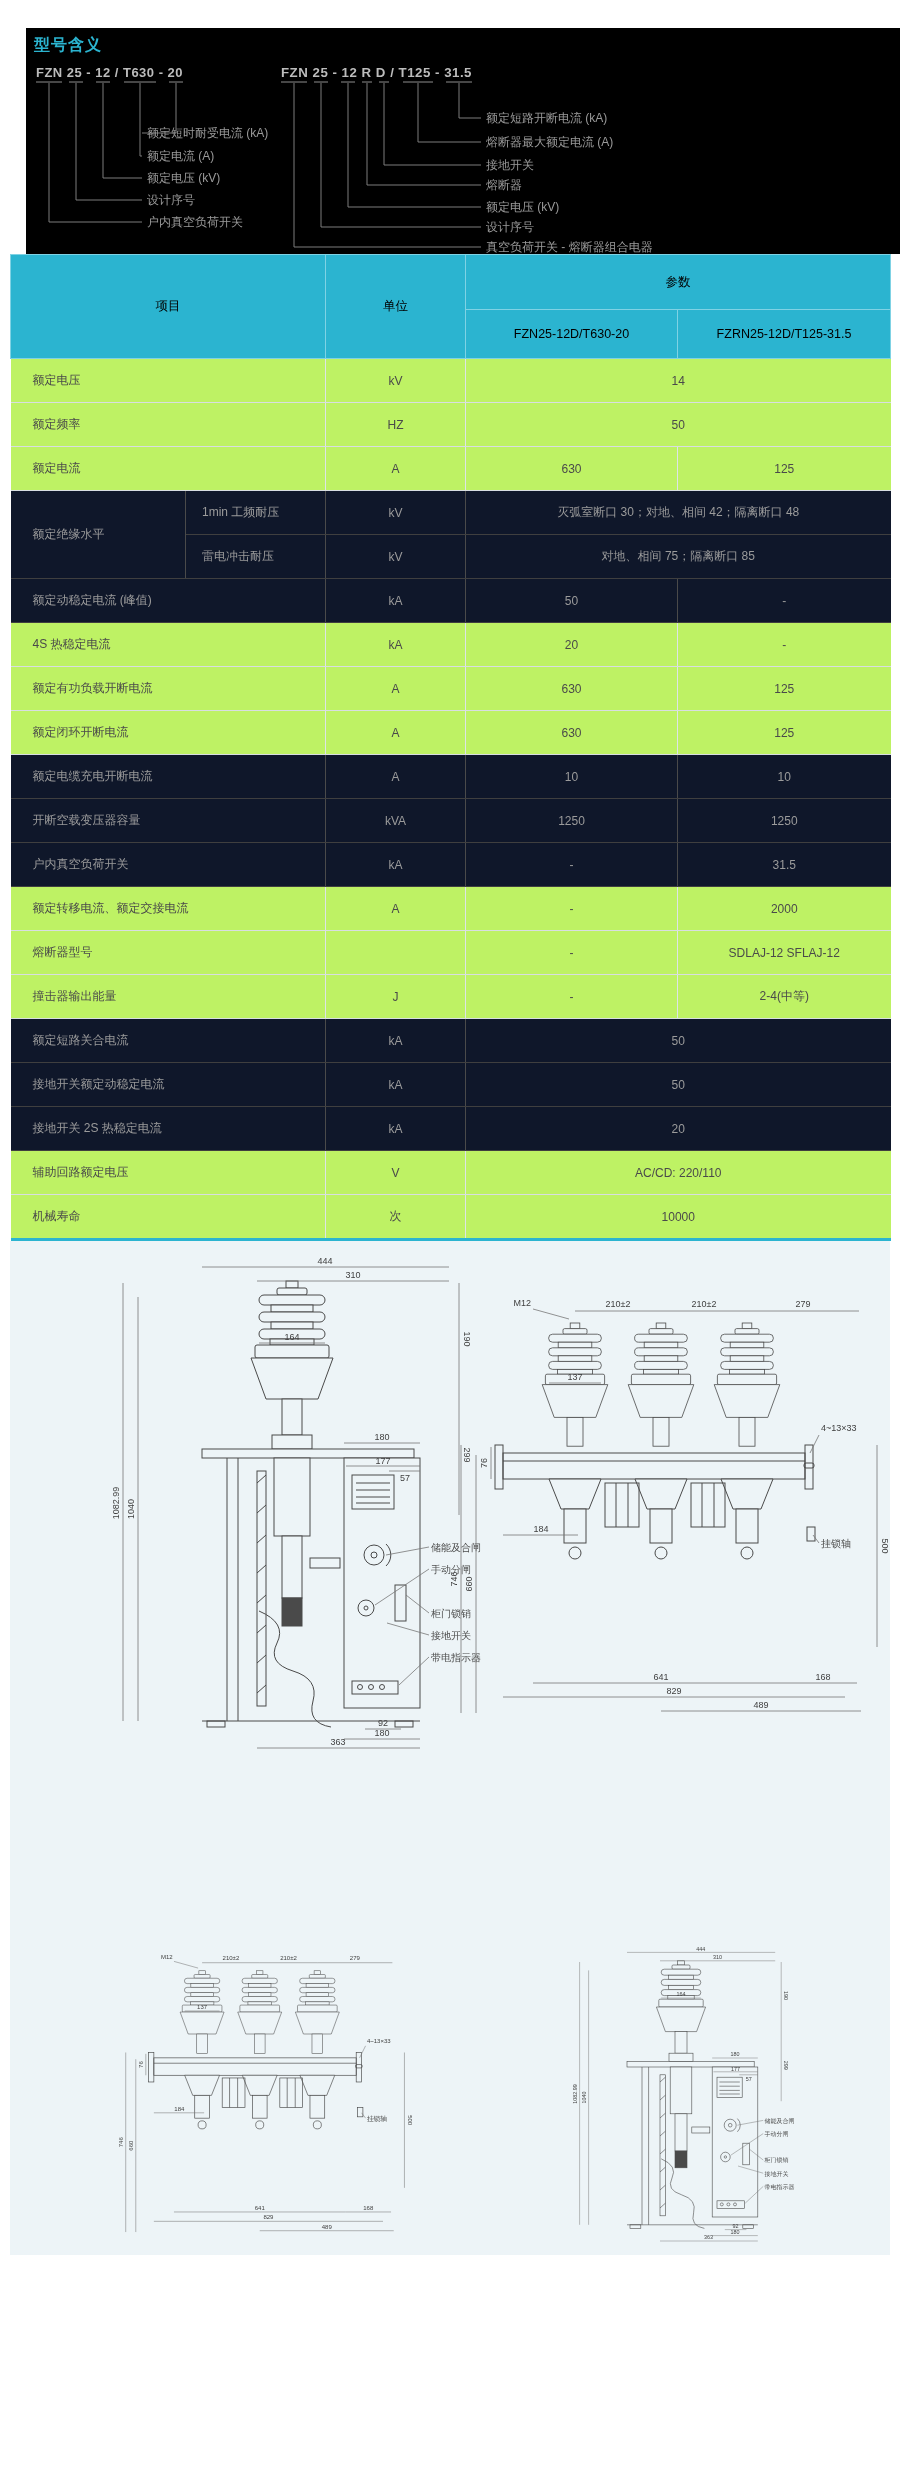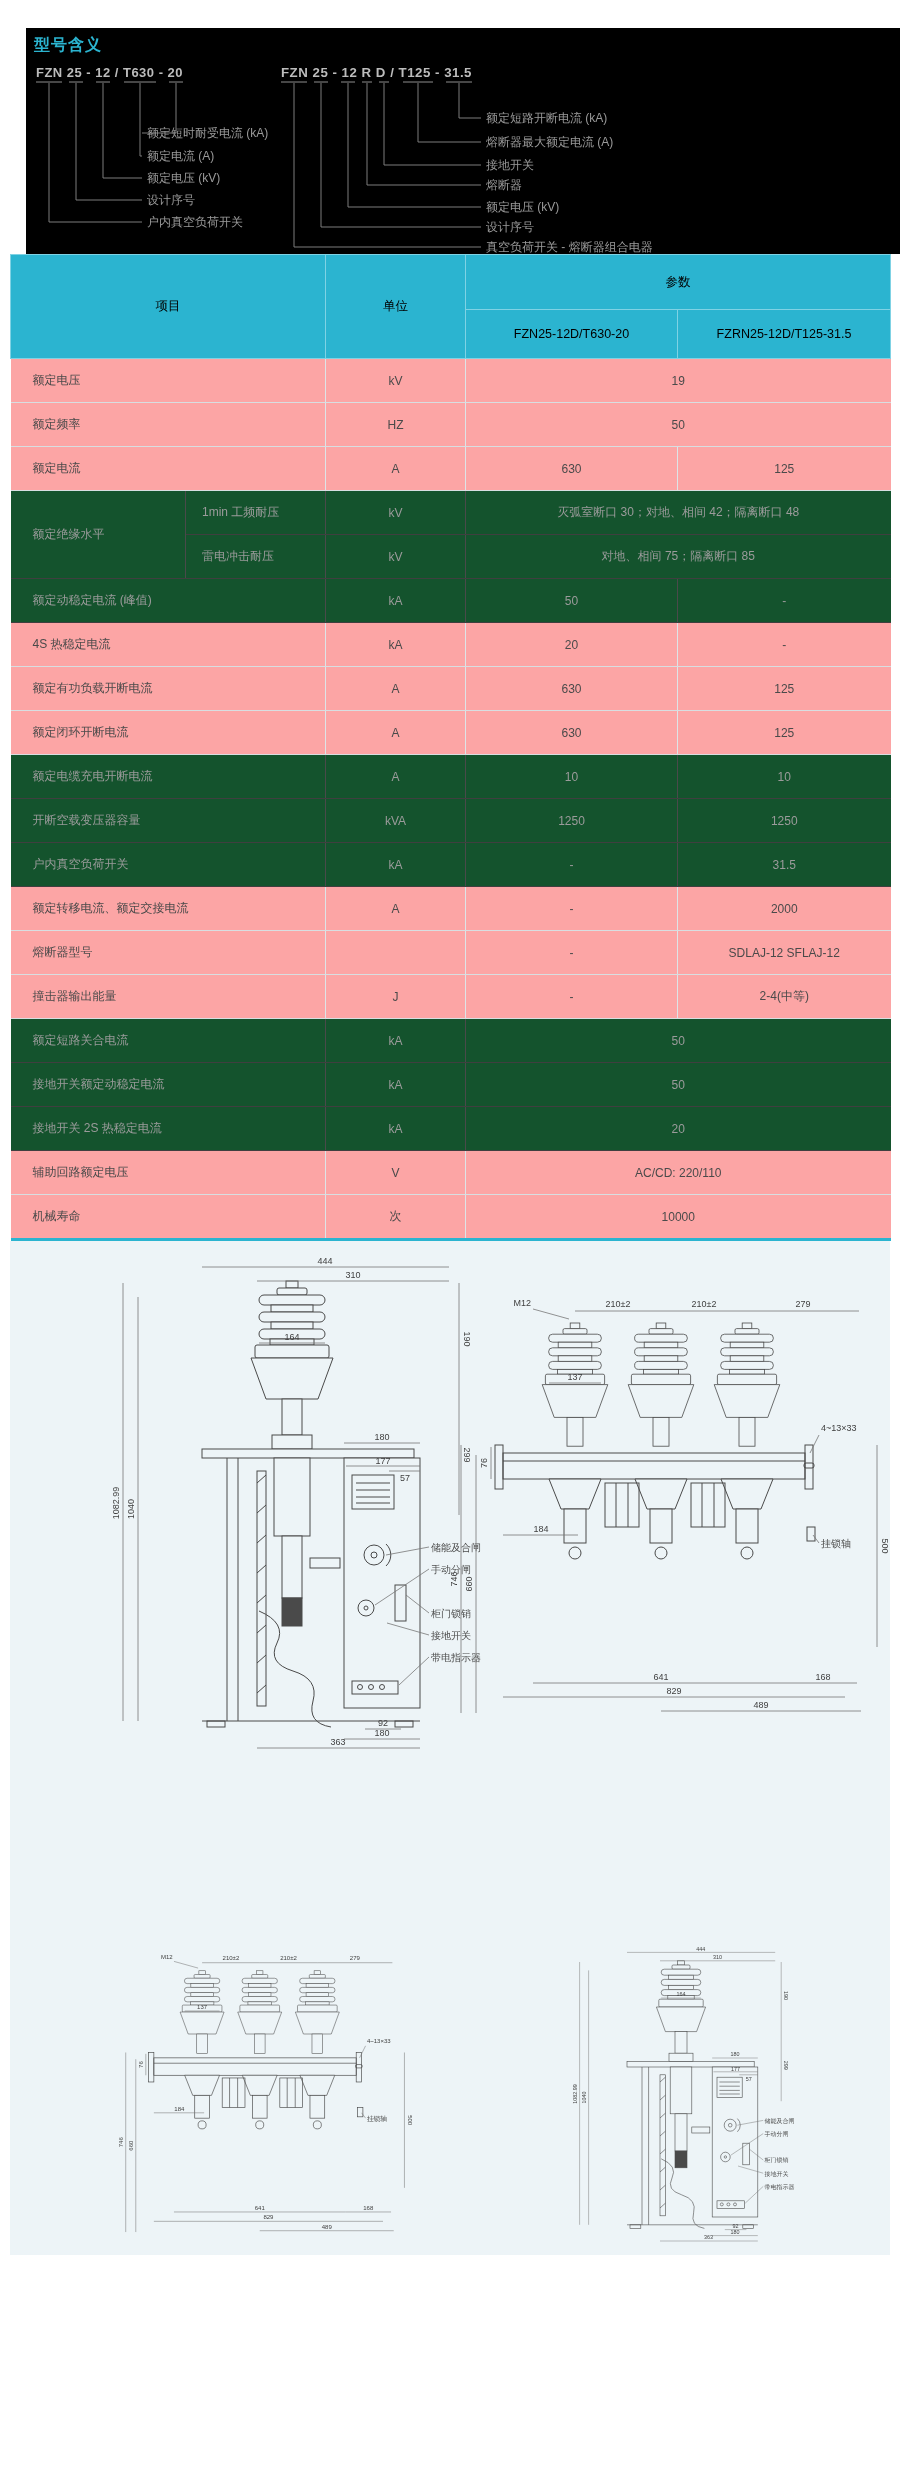--- a/index.html
+++ b/index.html
@@ -24,23 +24,23 @@
   
   .bar2{margin-top:53px;height:30px;}
   .bar2 .sec-title{padding-top:5px;font-size:15px;}
   table.params{border-collapse:collapse;margin:0 10px;width:880px;table-layout:fixed;
     border-bottom:3px solid #2bb4d0;font-size:12px;}
   table.params th{background:#2bb4d0;color:#000000;font-weight:normal;font-size:12.5px;
     border:1px solid #7fd2e4;}
   table.params tr.h1 th{height:52px;}
   table.params tr.h2 th{height:46px;}
   table.params td{height:41px;text-align:center;color:#4a4a4a;}
-  table.params tr.light td{background:#fca5a5;border-bottom:1px solid #d8dee1;border-right:1px solid #dde4e7;}
+  table.params tr.light td{background:#bef264;border-bottom:1px solid #d8dee1;border-right:1px solid #dde4e7;}
   table.params tr.light td:last-child{border-right:none;}
-  table.params tr.dark td{background:#14532d;color:#9b9b9b;border-bottom:1px solid #3f3f3f;border-right:1px solid #4a4a4a;}
+  table.params tr.dark td{background:#0f172a;color:#9b9b9b;border-bottom:1px solid #3f3f3f;border-right:1px solid #4a4a4a;}
   table.params tr.dark td:last-child{border-right:none;}
   table.params td.name{text-align:left;padding-left:22px;}
   table.params td.sub{text-align:left;padding-left:16px;}
 
   
   .panel{margin:0 10px;width:880px;height:1014px;background:#edf4f7;box-sizing:border-box;overflow:hidden;}
   .draw-svg{display:block;}
   .g1{margin:12px 0 0 95px;}
   .g2{margin:172px 0 0 60px;}
   .draw-svg text{font-family:"Liberation Sans","DejaVu Sans",sans-serif;}
@@ -118,21 +118,21 @@
       <th colspan="2">参数</th>
     </tr>
     <tr class="h2">
       <th>FZN25-12D/T630-20</th>
       <th>FZRN25-12D/T125-31.5</th>
     </tr>
 
     <tr class="light">
       <td colspan="2" class="name">额定电压</td>
       <td>kV</td>
-      <td colspan="2">19</td>
+      <td colspan="2">14</td>
     </tr>
     <tr class="light">
       <td colspan="2" class="name">额定频率</td>
       <td>HZ</td>
       <td colspan="2">50</td>
     </tr>
     <tr class="light">
       <td colspan="2" class="name">额定电流</td>
       <td>A</td>
       <td>630</td>

